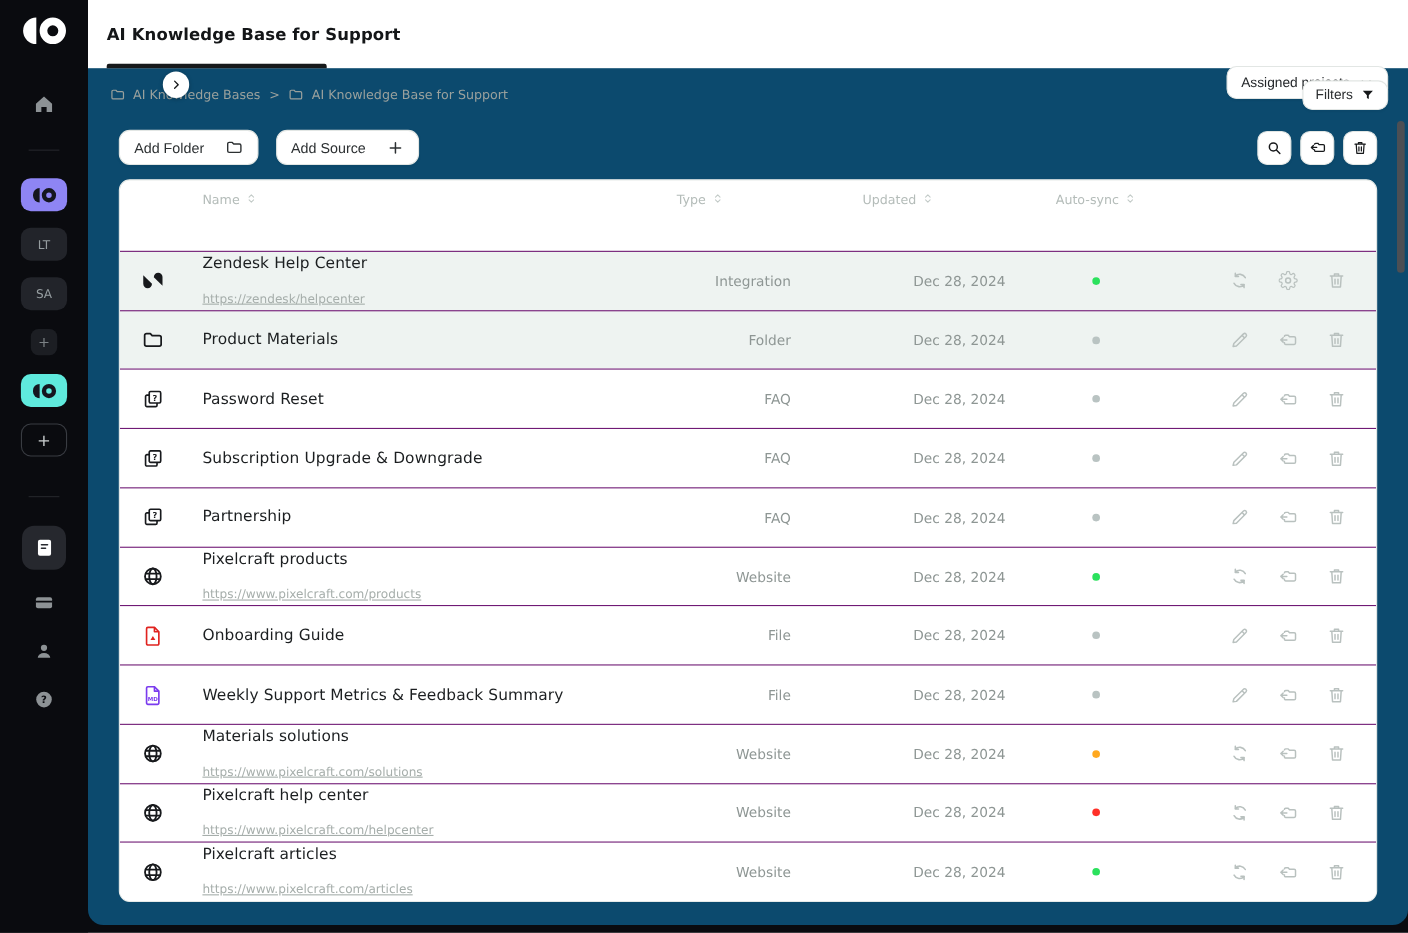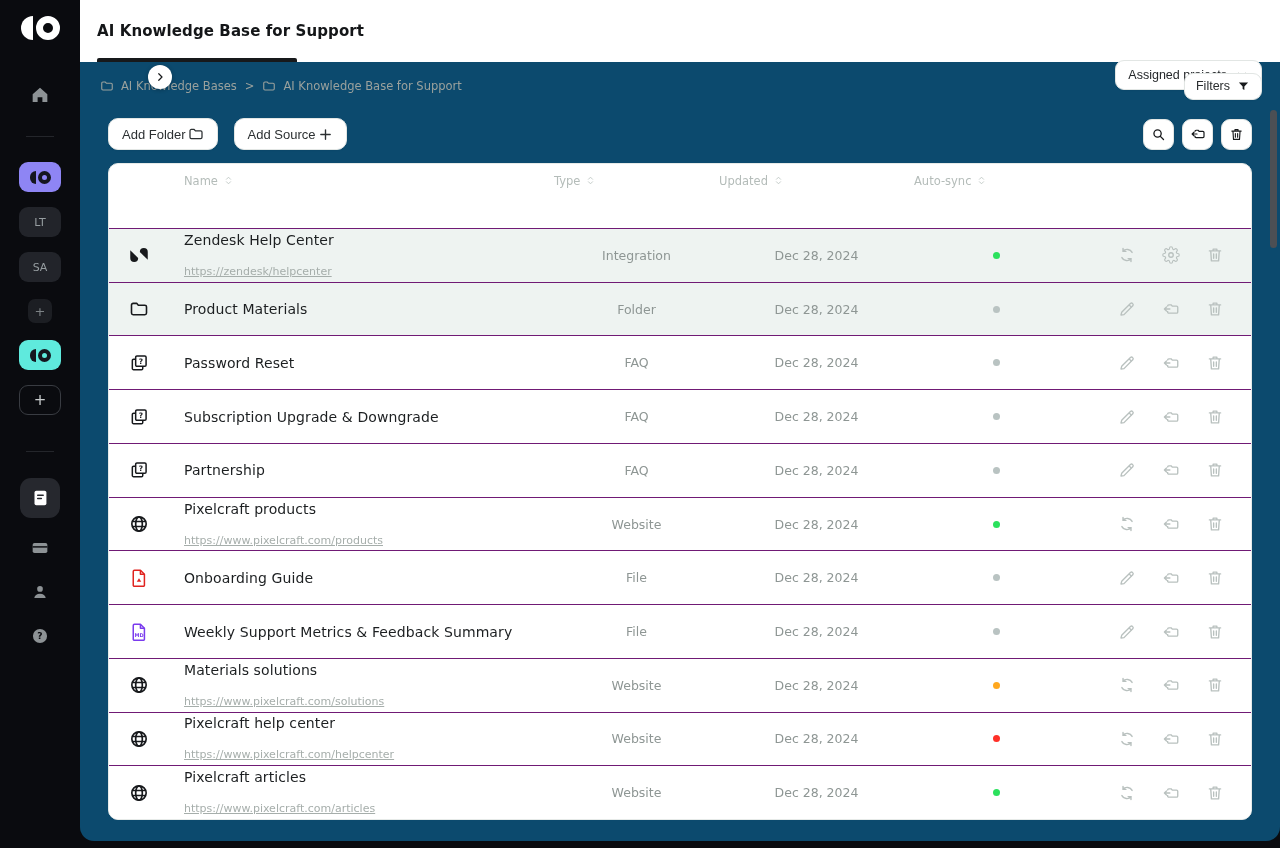--- a/index.html
+++ b/index.html
@@ -44,40 +44,40 @@
           gap:8px; font-size:12.5px; color:#24272a; cursor:pointer; box-shadow:0 1px 2px rgba(20,30,25,.04); }
   .assigned { position:absolute; right:18px; top:16px; height:30px; padding:0 12px;margin-top:44px; }
 
   .crumb-bar { position:absolute; left:20px; right:18px; top:72px; height:28px; display:flex; align-items:center; }
   .crumb { display:flex; align-items:center; gap:7px; color:#9aa19d; font-size:11.5px; cursor:pointer; }
   .crumb-sep { color:#9aa19d; font-size:11.5px; margin:0 8px; }
   .filters-btn { margin-left:auto; height:27px; padding:0 11px; gap:7px; color:#2a2d2f; }
   .filters-btn svg { color:#17191b; }
 
   .toolbar { position:absolute; left:28px; right:28px; top:118px; height:32px; display:flex; align-items:center; gap:16px; }
-  .tool-btn { height:32px; padding:0 13px; border-radius:10px; gap:2px; font-size:13px; color:#2c3032; }
+  .tool-btn { height:32px; padding:0 13px; border-radius:10px; gap:19px; font-size:13px; color:#2c3032; }
   .tool-icons { margin-left:auto; display:flex; gap:8px; }
   .icon-btn { width:31px; height:31px; border-radius:9px; background:#fff; border:1px solid #e2e6e4;
               display:flex; align-items:center; justify-content:center; color:#17191b; cursor:pointer;
               box-shadow:0 1px 2px rgba(20,30,25,.04); }
 
   
   .card { position:absolute; left:28px; top:163px; width:1144px; height:657px; background:#fff;
           border:1px solid #e6eae8; border-radius:10px; display:flex; flex-direction:column; overflow:hidden;gap:31px; }
   .tgrid { display:grid; grid-template-columns:75px 370px 165px 195px 165px 1fr; align-items:center; }
   .thead { height:33px; flex:0 0 33px; }
   .th { display:flex; align-items:center; gap:5px; font-size:11.5px; color:#b4bcb9; cursor:pointer; }
-  .th.center { }
+  .th.center { justify-content:center; }
   .rows { flex:1; display:flex; flex-direction:column; }
   .row { flex:1 1 0; border-top:1px solid #701a75; background:#fff; }
   .row.tinted { background:#eef3f1; }
   .cell-icon { display:flex; padding-left:20px; color:#17191c; }
   .rname { font-size:14px; color:#1c1f21; letter-spacing:.1px; }
   .rurl { font-size:11px; color:#a6aeab; text-decoration:underline; margin-top:17px; display:inline-block; cursor:pointer; }
-  .ctext { font-size:12.5px; color:#8e9694; text-align:center; }
+  .ctext { font-size:12.5px; color:#8e9694; text-align:right; }
   .cdot { display:flex; justify-content:center; }
   .dot { width:7px; height:7px; border-radius:50%; }
   .dot.on { background:#2be15d; } .dot.off { background:#b9c3c2; }
   .dot.warning { background:#ffa81f; } .dot.error { background:#ff3028; }
   .cactions { display:flex; justify-content:flex-end; align-items:center; gap:26px; padding-right:27px; }
   .act { color:#b9c1bf; cursor:pointer; display:flex; }
 
   .scroll-thumb { position:absolute; right:3px; top:110px; width:7px; height:138px; background:#4c4f54; border-radius:4px; z-index:7; cursor:pointer;}
   .sort-ic { color:#c2cac7; }
 </style>

